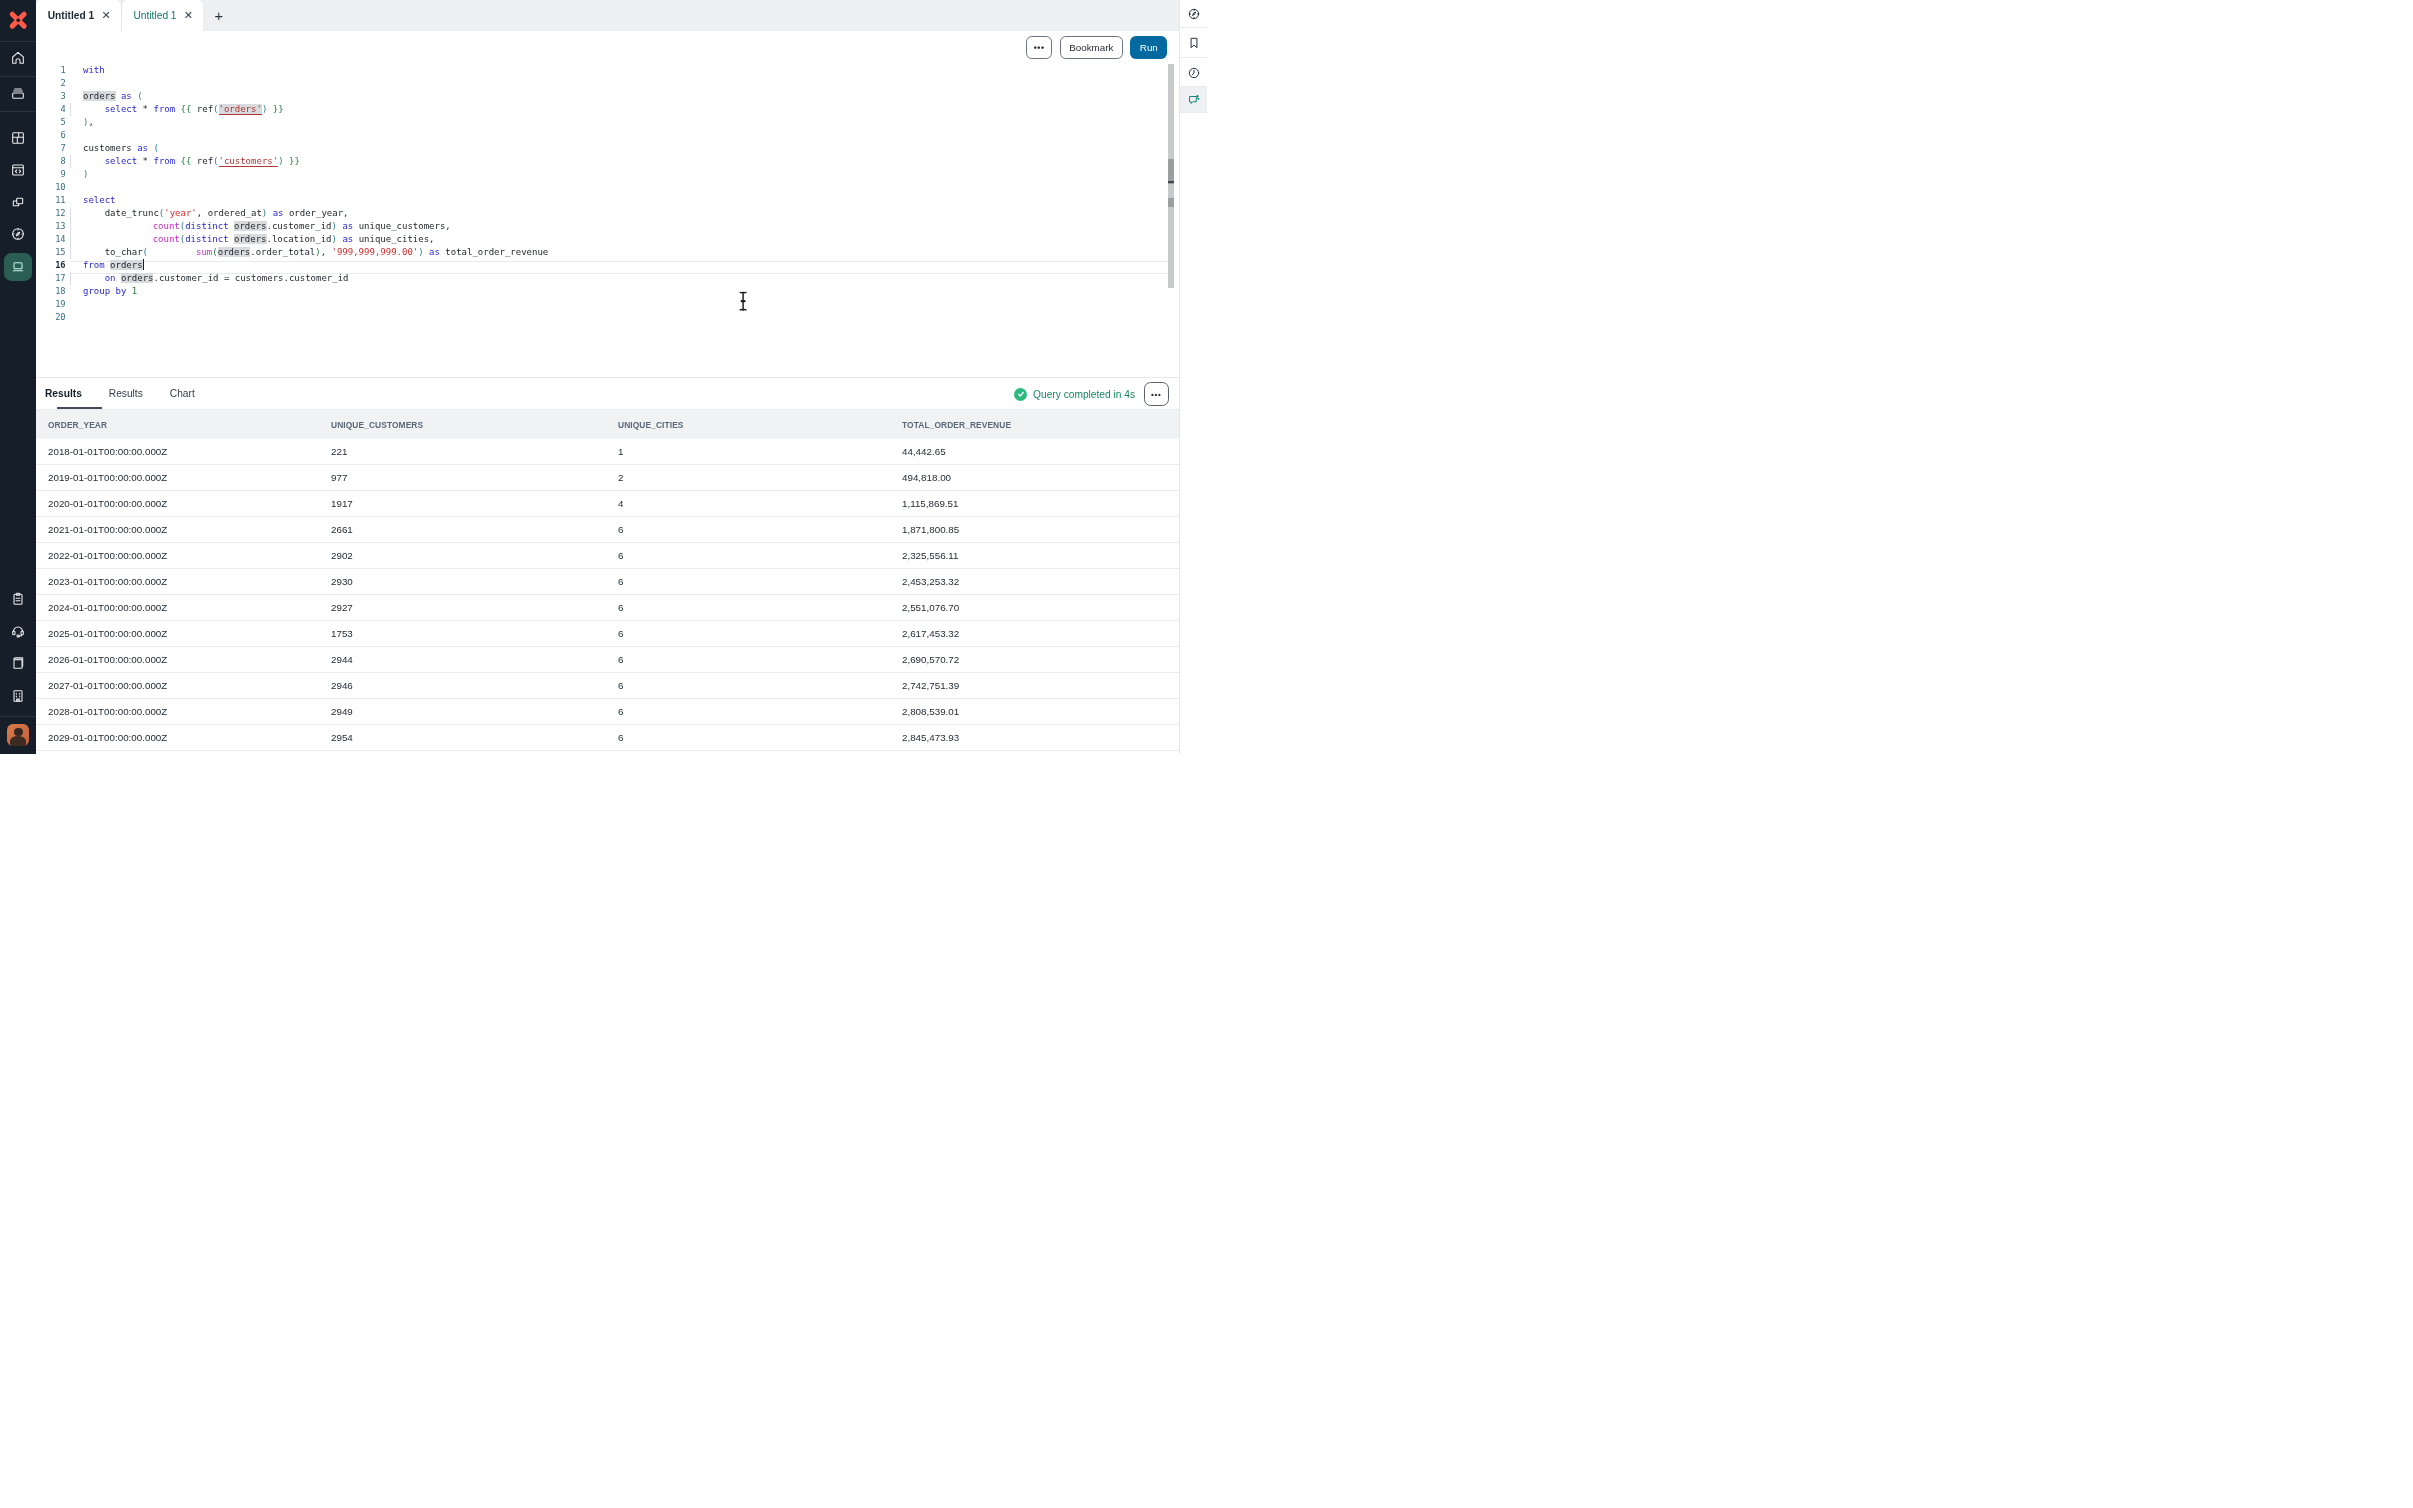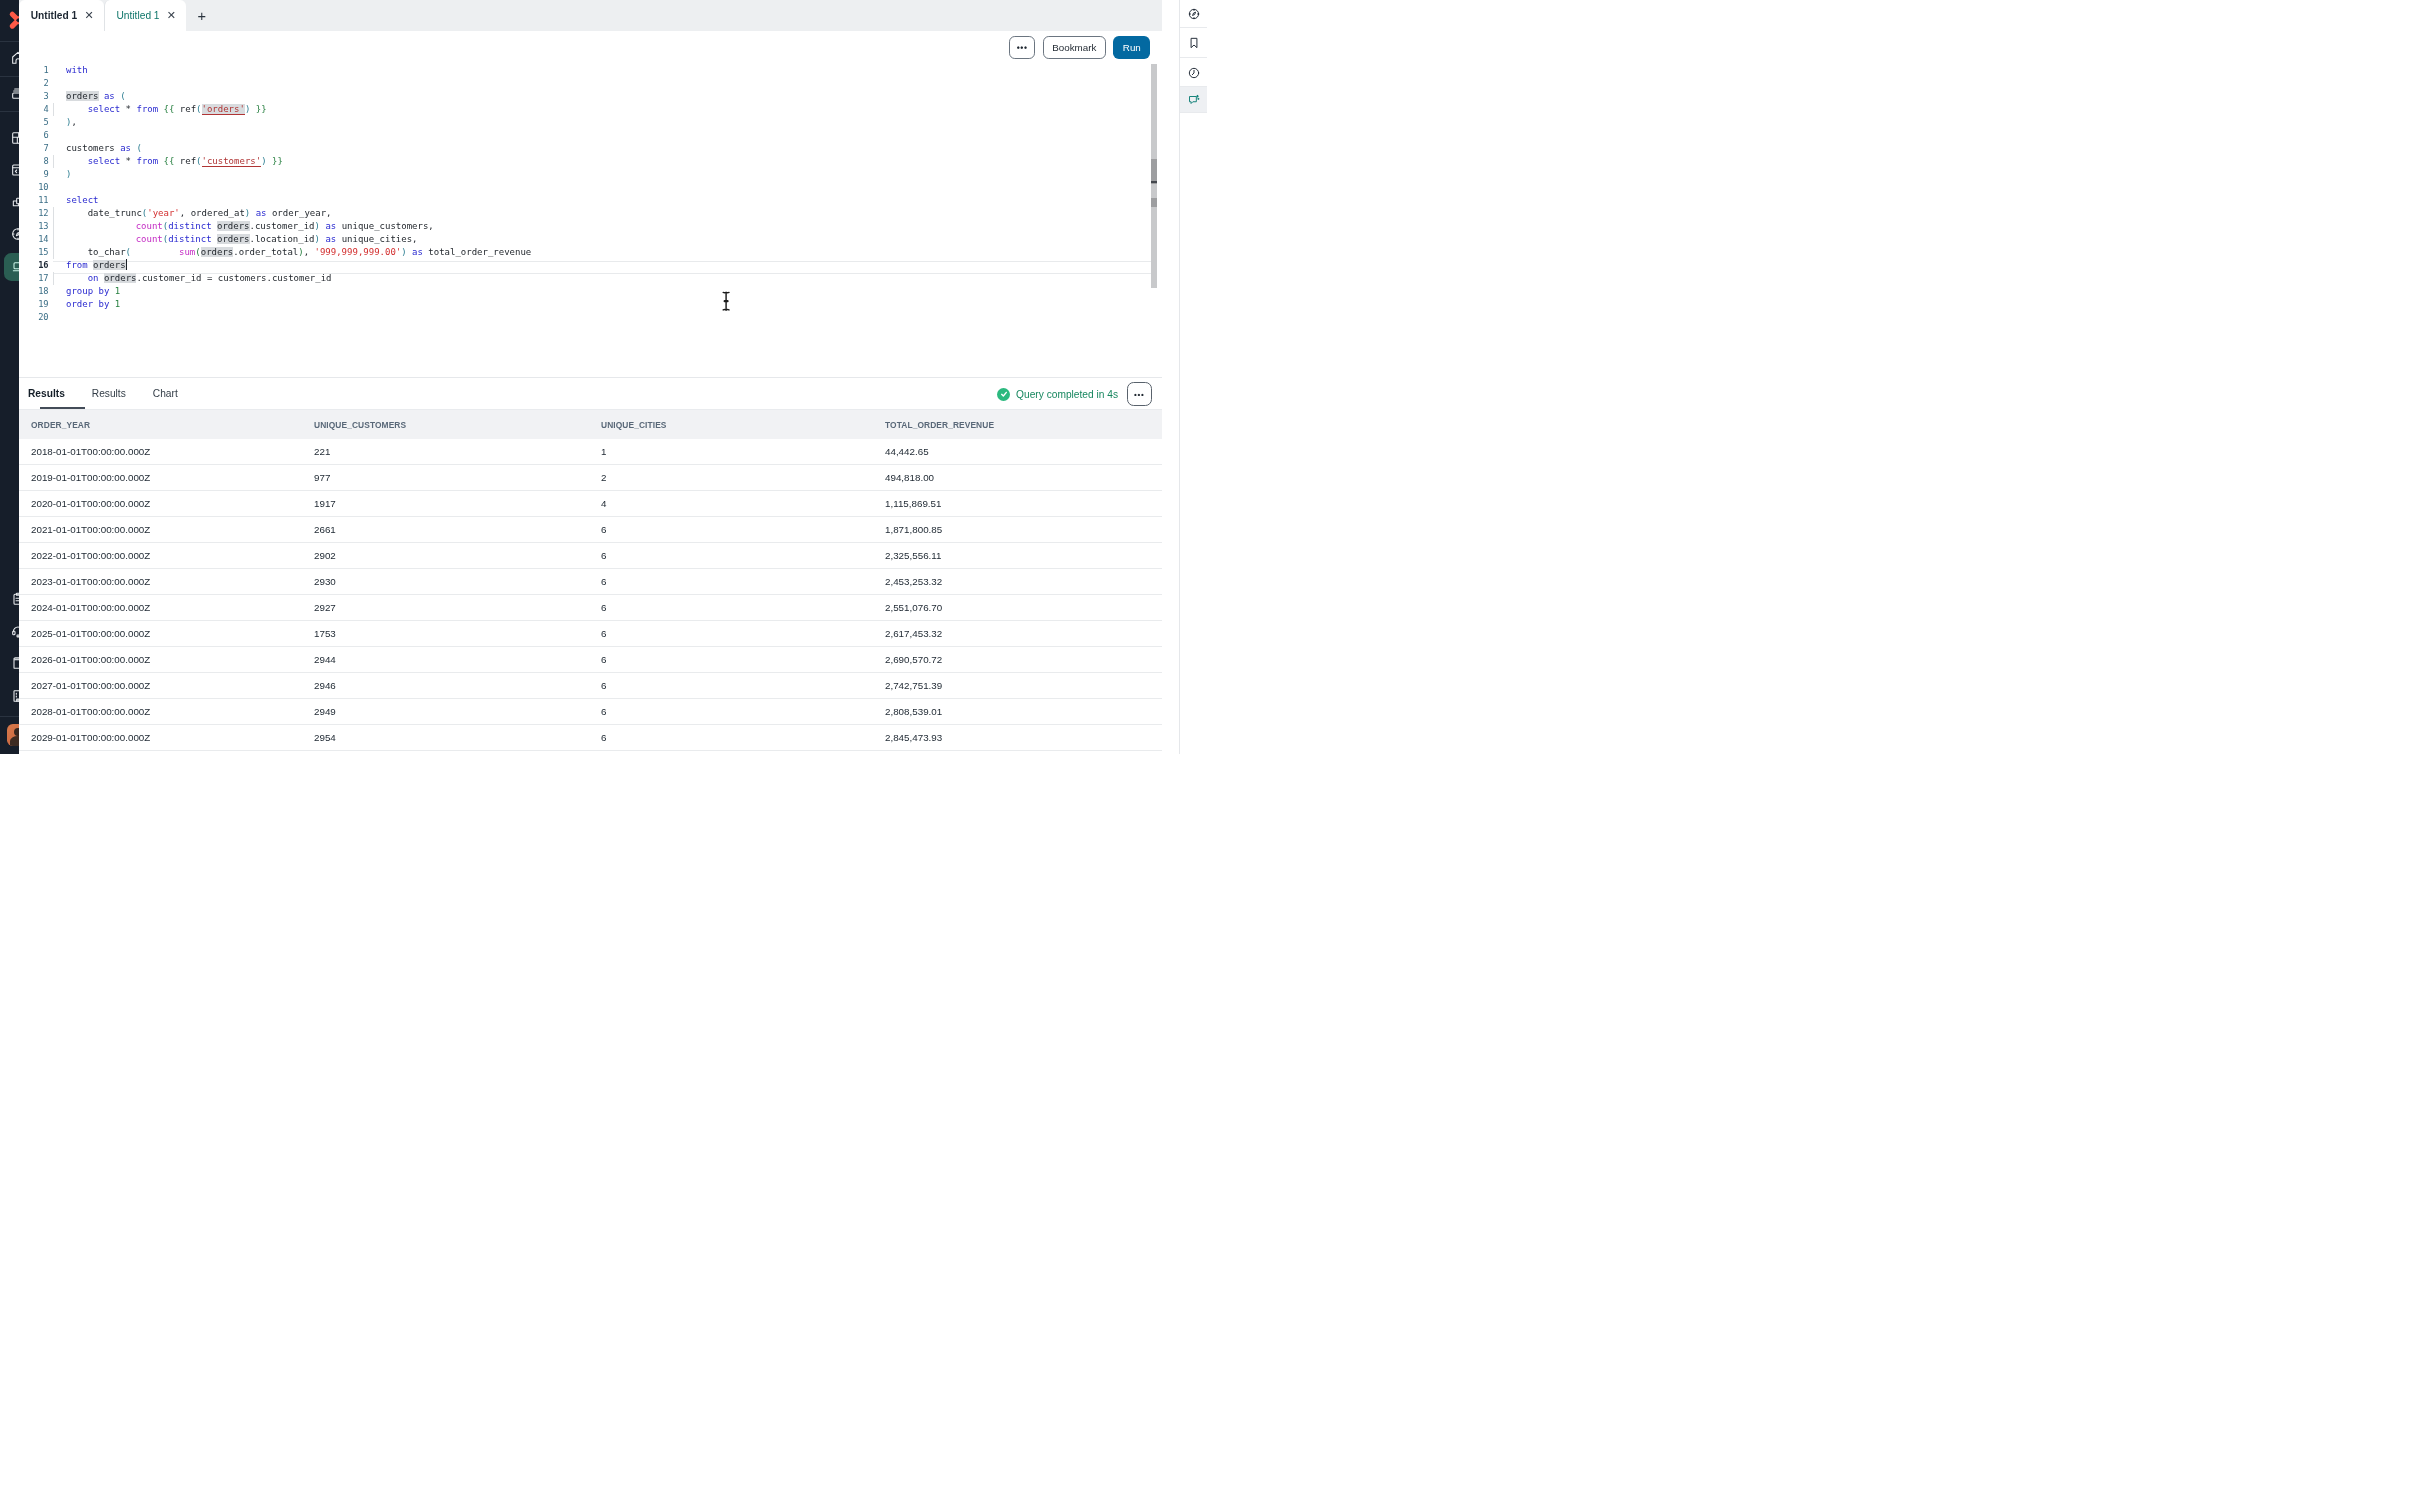--- a/index.html
+++ b/index.html
@@ -20,21 +20,21 @@
   .avatar:before { content:""; position:absolute; left:6.6px; top:3.6px; width:8.7px; height:8.7px; border-radius:50%; background:#35261f; }
   .avatar:after { content:""; position:absolute; left:2.9px; top:12.4px; width:16px; height:10.2px; border-radius:50% 50% 0 0; background:#3d2b22; }
 
   
   .rail-right { position:absolute; right:0; top:0; width:28px; height:754px; background:#fff; border-left:0.7px solid #e5e7ea; }
   .rr-sec { position:absolute; left:0; width:27px; display:flex; align-items:center; justify-content:center; color:#242e3a; border-bottom:0.7px solid #e8eaed; }
   .rr-sec svg { width:14px; height:14px; }
   .rr-ai { background:#eef0f3; color:#15837a; }
 
   
-  .main { position:absolute; left:19px; top:0; width:1143px; height:754px; }
+  .main { position:absolute; left:36px; top:0; width:1143px; height:754px; }
 
   
   .tabbar { position:absolute; left:0; top:0; width:1143px; height:31px; background:#edeff1; display:flex; align-items:stretch; }
   .tab { display:flex; align-items:center; gap:7.3px; background:#fff; border-radius:5.8px 5.8px 0 0; padding:0 10.2px 0 11.7px; }
   .tab + .tab { border-left:0.7px solid #e0e3e6; }
   .tab-label { font-size:10.2px; color:#1d2732; font-weight:600; }
   .tab2 .tab-label { color:#0e7569; font-weight:400; }
   .tab-close { font-size:11px; color:#39424d; line-height:1; }
   .tab-plus { display:flex; align-items:center; justify-content:center; width:31px; color:#2a333e; font-size:14.6px; font-weight:400; }
 
@@ -246,21 +246,20 @@
           <div class="cline"><span class="tok-p1">)</span></div>
           <div class="cline"></div>
           <div class="cline"><span class="tok-kw">select</span></div>
           <div class="cline has-guide"><span class="tok-id">    date_trunc</span><span class="tok-p1">(</span><span class="tok-str">'year'</span><span class="tok-id">, ordered_at</span><span class="tok-p1">)</span><span class="tok-id"> </span><span class="tok-kw">as</span><span class="tok-id"> order_year,</span></div>
           <div class="cline has-guide"><span class="tok-id">    </span><span class="tok-fn">count</span><span class="tok-p1">(</span><span class="tok-kw">distinct</span><span class="tok-id"> </span><span class="tok-id tok-hl">orders</span><span class="tok-id">.customer_id</span><span class="tok-p1">)</span><span class="tok-id"> </span><span class="tok-kw">as</span><span class="tok-id"> unique_customers,</span></div>
           <div class="cline has-guide"><span class="tok-id">    </span><span class="tok-fn">count</span><span class="tok-p1">(</span><span class="tok-kw">distinct</span><span class="tok-id"> </span><span class="tok-id tok-hl">orders</span><span class="tok-id">.location_id</span><span class="tok-p1">)</span><span class="tok-id"> </span><span class="tok-kw">as</span><span class="tok-id"> unique_cities,</span></div>
           <div class="cline has-guide"><span class="tok-id">    to_char</span><span class="tok-p1">(</span><span class="tok-fn">sum</span><span class="tok-p2">(</span><span class="tok-id tok-hl">orders</span><span class="tok-id">.order_total</span><span class="tok-p2">)</span><span class="tok-id">, </span><span class="tok-str">'999,999,999.00'</span><span class="tok-p1">)</span><span class="tok-id"> </span><span class="tok-kw">as</span><span class="tok-id"> total_order_revenue</span></div>
           <div class="cline"><span class="tok-kw">from</span><span class="tok-id"> </span><span class="tok-id tok-hl">orders</span><span class="caret"></span></div>
           <div class="cline has-guide"><span class="tok-id">    </span><span class="tok-kw">on</span><span class="tok-id"> </span><span class="tok-id tok-hl">orders</span><span class="tok-id">.customer_id = customers.customer_id</span></div>
           <div class="cline"><span class="tok-kw">group by</span><span class="tok-id"> </span><span class="tok-num">1</span></div>
-          <div class="cline"><span class="tok-kw">order by</span><span class="tok-id"> </span><span class="tok-num">1</span></div>
         </div>
       <div class="sb-track"></div>
       <div class="sb-thumb"></div>
       <div class="sb-mark"></div>
       <div class="sb-chunk"></div>
       <div class="pointer">
         <svg viewBox="0 0 14 28" fill="none" stroke="#1c1c1c" stroke-width="2" stroke-linecap="round">
           <path d="M3 2 Q5 3 7 2 Q9 3 11 2"></path>
             <path d="M7 2 V26"></path>
             <path d="M3 26 Q5 25 7 26 Q9 25 11 26"></path>

